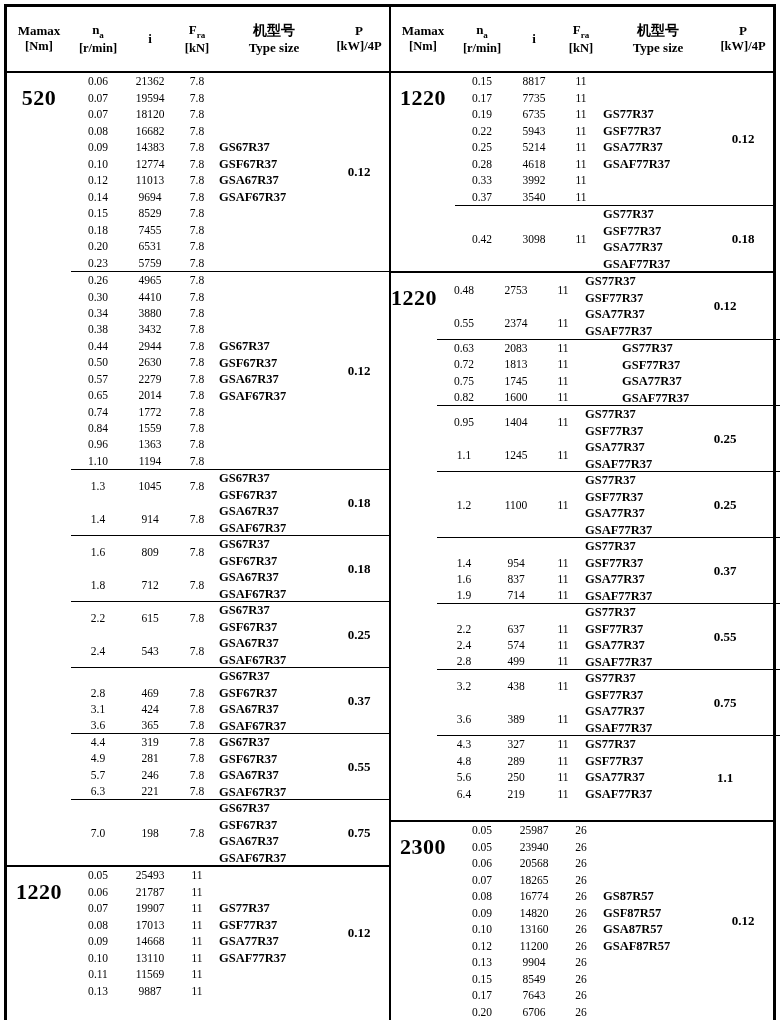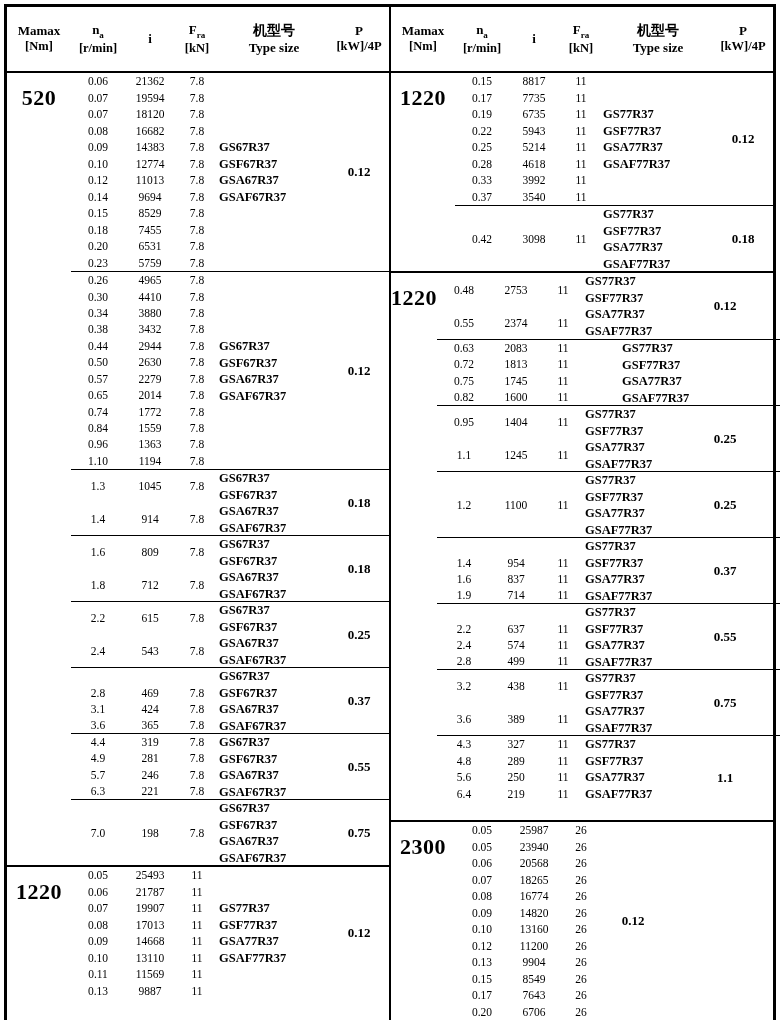--- a/index.html
+++ b/index.html
@@ -812,20 +812,26 @@
                     <span class="c-na">0.17</span>
                     <span class="c-i">7643</span>
                     <span class="c-fra">26</span>
                   </div>
                   <div class="num-row">
                     <span class="c-na">0.20</span>
                     <span class="c-i">6706</span>
                     <span class="c-fra">26</span>
                   </div>
                 </div>
+                <div class="type-col" style="padding-top: 66px;">
+                  <div class="type-line">GS87R57</div>
+                  <div class="type-line">GSF87R57</div>
+                  <div class="type-line">GSA87R57</div>
+                  <div class="type-line">GSAF87R57</div>
+                </div>
                 <div class="p-col">
                   <span class="">0.12</span>
                 </div>
               </div>
             </div>
           </div>
         </div>
     </div>
 
   </div>

